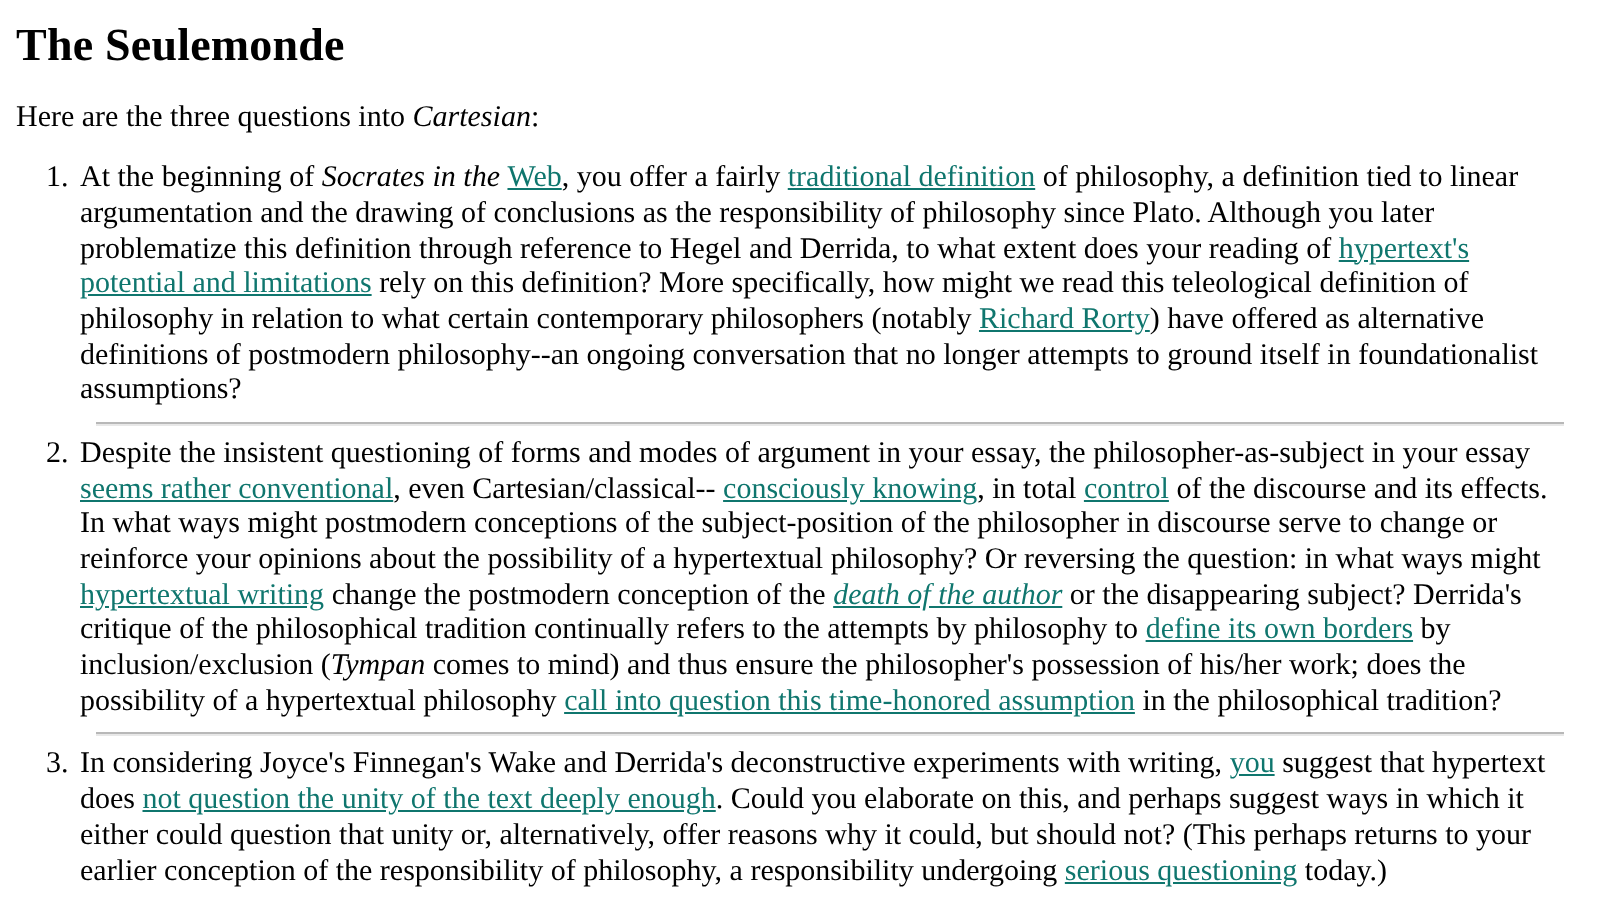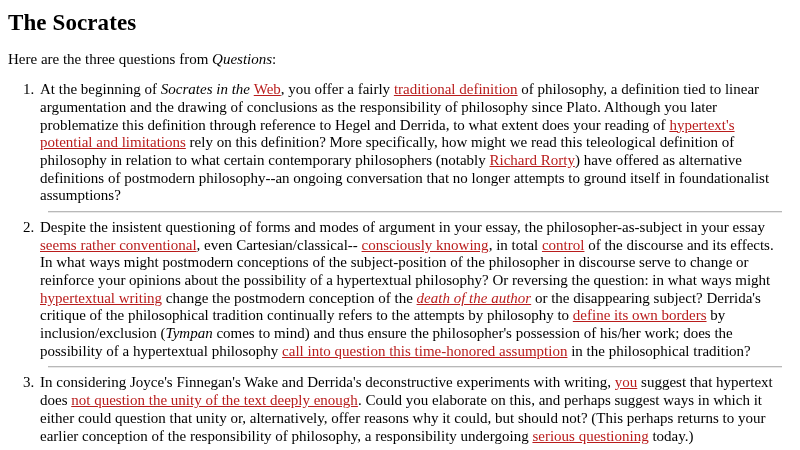--- a/index.html
+++ b/index.html
@@ -44,37 +44,37 @@
     text-align: left;
   }
   hr.sep {
     border: none;
     border-top: 1px solid #b8b8b8;
     border-bottom: 1px solid #e8e8e8;
     height: 0;
     margin: 6px 10px 6px 10px;
   }
   a {
-    color: #b91c1c;
+    color: #0f766e;
     text-decoration: underline;
   }
   i, em {
     font-style: italic;
   }
   a > i, i > a {
   }
 </style>
 </head>
 <body>
 
 <div class="page">
 
-  <h1 class="page-title">The Socrates</h1>
+  <h1 class="page-title">The Seulemonde</h1>
 
-  <p class="intro"><span>Here are the three questions from </span><i>Questions</i><span>:</span></p>
+  <p class="intro"><span>Here are the three questions into </span><i>Cartesian</i><span>:</span></p>
 
   <ol class="questions">
 
     <li><span>At the beginning of </span><i>Socrates in the </i><a href="#">Web</a><span>, you offer a fairly </span><a href="#">traditional definition</a><span> of philosophy, a definition tied to linear argumentation and the drawing of conclusions as the responsibility of philosophy since Plato. Although you later problematize this definition through reference to Hegel and Derrida, to what extent does your reading of </span><a href="#">hypertext's potential and limitations</a><span> rely on this definition? More specifically, how might we read this teleological definition of philosophy in relation to what certain contemporary philosophers (notably </span><a href="#">Richard Rorty</a><span>) have offered as alternative definitions of postmodern philosophy--an ongoing conversation that no longer attempts to ground itself in foundationalist assumptions?</span></li>
 
     <hr class="sep">
 
     <li><span>Despite the insistent questioning of forms and modes of argument in your essay, the philosopher-as-subject in your essay </span><a href="#">seems rather conventional</a><span>, even Cartesian/classical-- </span><a href="#">consciously knowing</a><span>, in total </span><a href="#">control</a><span> of the discourse and its effects. In what ways might postmodern conceptions of the subject-position of the philosopher in discourse serve to change or reinforce your opinions about the possibility of a hypertextual philosophy? Or reversing the question: in what ways might </span><a href="#">hypertextual writing</a><span> change the postmodern conception of the </span><a href="#" class="italic-link"><i>death of the author</i></a><span> or the disappearing subject? Derrida's critique of the philosophical tradition continually refers to the attempts by philosophy to </span><a href="#">define its own borders</a><span> by inclusion/exclusion (</span><i>Tympan</i><span> comes to mind) and thus ensure the philosopher's possession of his/her work; does the possibility of a hypertextual philosophy </span><a href="#">call into question this time-honored assumption</a><span> in the philosophical tradition?</span></li>
 
     <hr class="sep">

